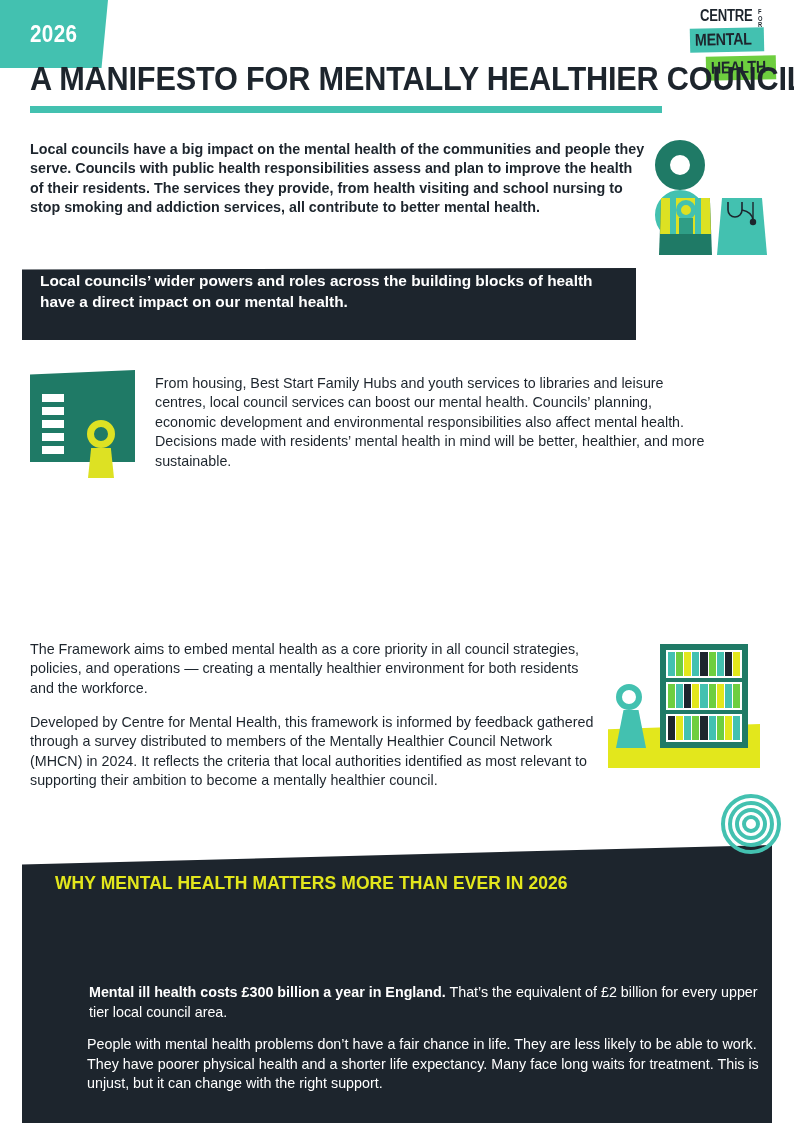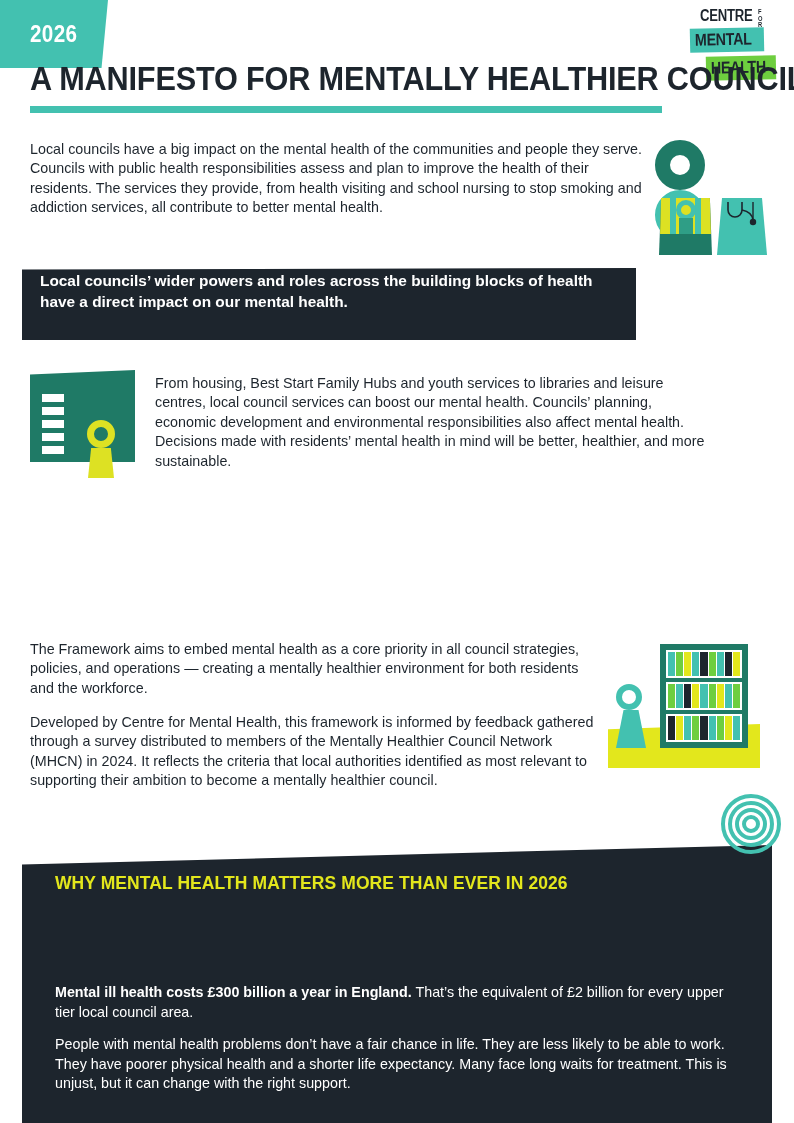--- a/index.html
+++ b/index.html
@@ -75,21 +75,21 @@
   .title-rule {
     position: absolute; left: 30px; top: 106px;
     width: 632px; height: 7px; background: #43c1b0;
   }
 
   
   .body-text {
     font-size: 14.3px; line-height: 19.4px; color: #1d252d;
     font-family: "Liberation Sans", sans-serif;
   }
-  .intro { position: absolute; left: 30px; top: 140px; width: 615px; }
+  .intro { position: absolute; left: 30px; top: 140px; width: 615px; font-weight: bold; }
 
   
   .illus-workers { position: absolute; left: 655px; top: 140px; width: 105px; height: 115px; }
   .w1-head { left: 5px; top: 6px; width: 50px; height: 50px;
              border: 15px solid #1f7a66; border-radius: 50%; }
   .w2-head { left: 62px; top: 6px; width: 50px; height: 50px;
              border: 13px solid #43c1b0; border-radius: 50%; box-sizing: border-box; }
   .w1-body { position: absolute; left: 4px; top: 58px; width: 53px; height: 57px;
              background: #1f7a66; clip-path: polygon(4% 0, 96% 0, 100% 100%, 0 100%); }
   .w1-vest { position: absolute; left: 4px; top: 58px; width: 53px; height: 36px;
@@ -169,22 +169,22 @@
   .dp-heading {
     position: absolute; left: 33px; top: 27px; width: 640px;
     font-family: "Liberation Sans Narrow", "Liberation Sans", sans-serif;
     font-size: 19px; font-weight: 900; color: #e3e71c;
     letter-spacing: 0.1px; transform: scaleX(0.92); transform-origin: left top;
     white-space: nowrap;
   }
   .dp-body { position: absolute; left: 33px; width: 690px; color: #ffffff;
              font-size: 14.3px; line-height: 19.6px; }
   .dp-p1 { top: 62px; }
-  .dp-p2 { top: 138px; }
-  .dp-p3 { top: 190px; }
+  .dp-p2 { top: 138px; margin-left: 34px; }
+  .dp-p3 { top: 190px; margin-left: 32px; }
   .dp-body b { font-weight: bold; }
 </style>
 </head>
 <body>
 
 <div class="page">
 
   <div class="year-tab">
     <span>2026</span>
   </div>

